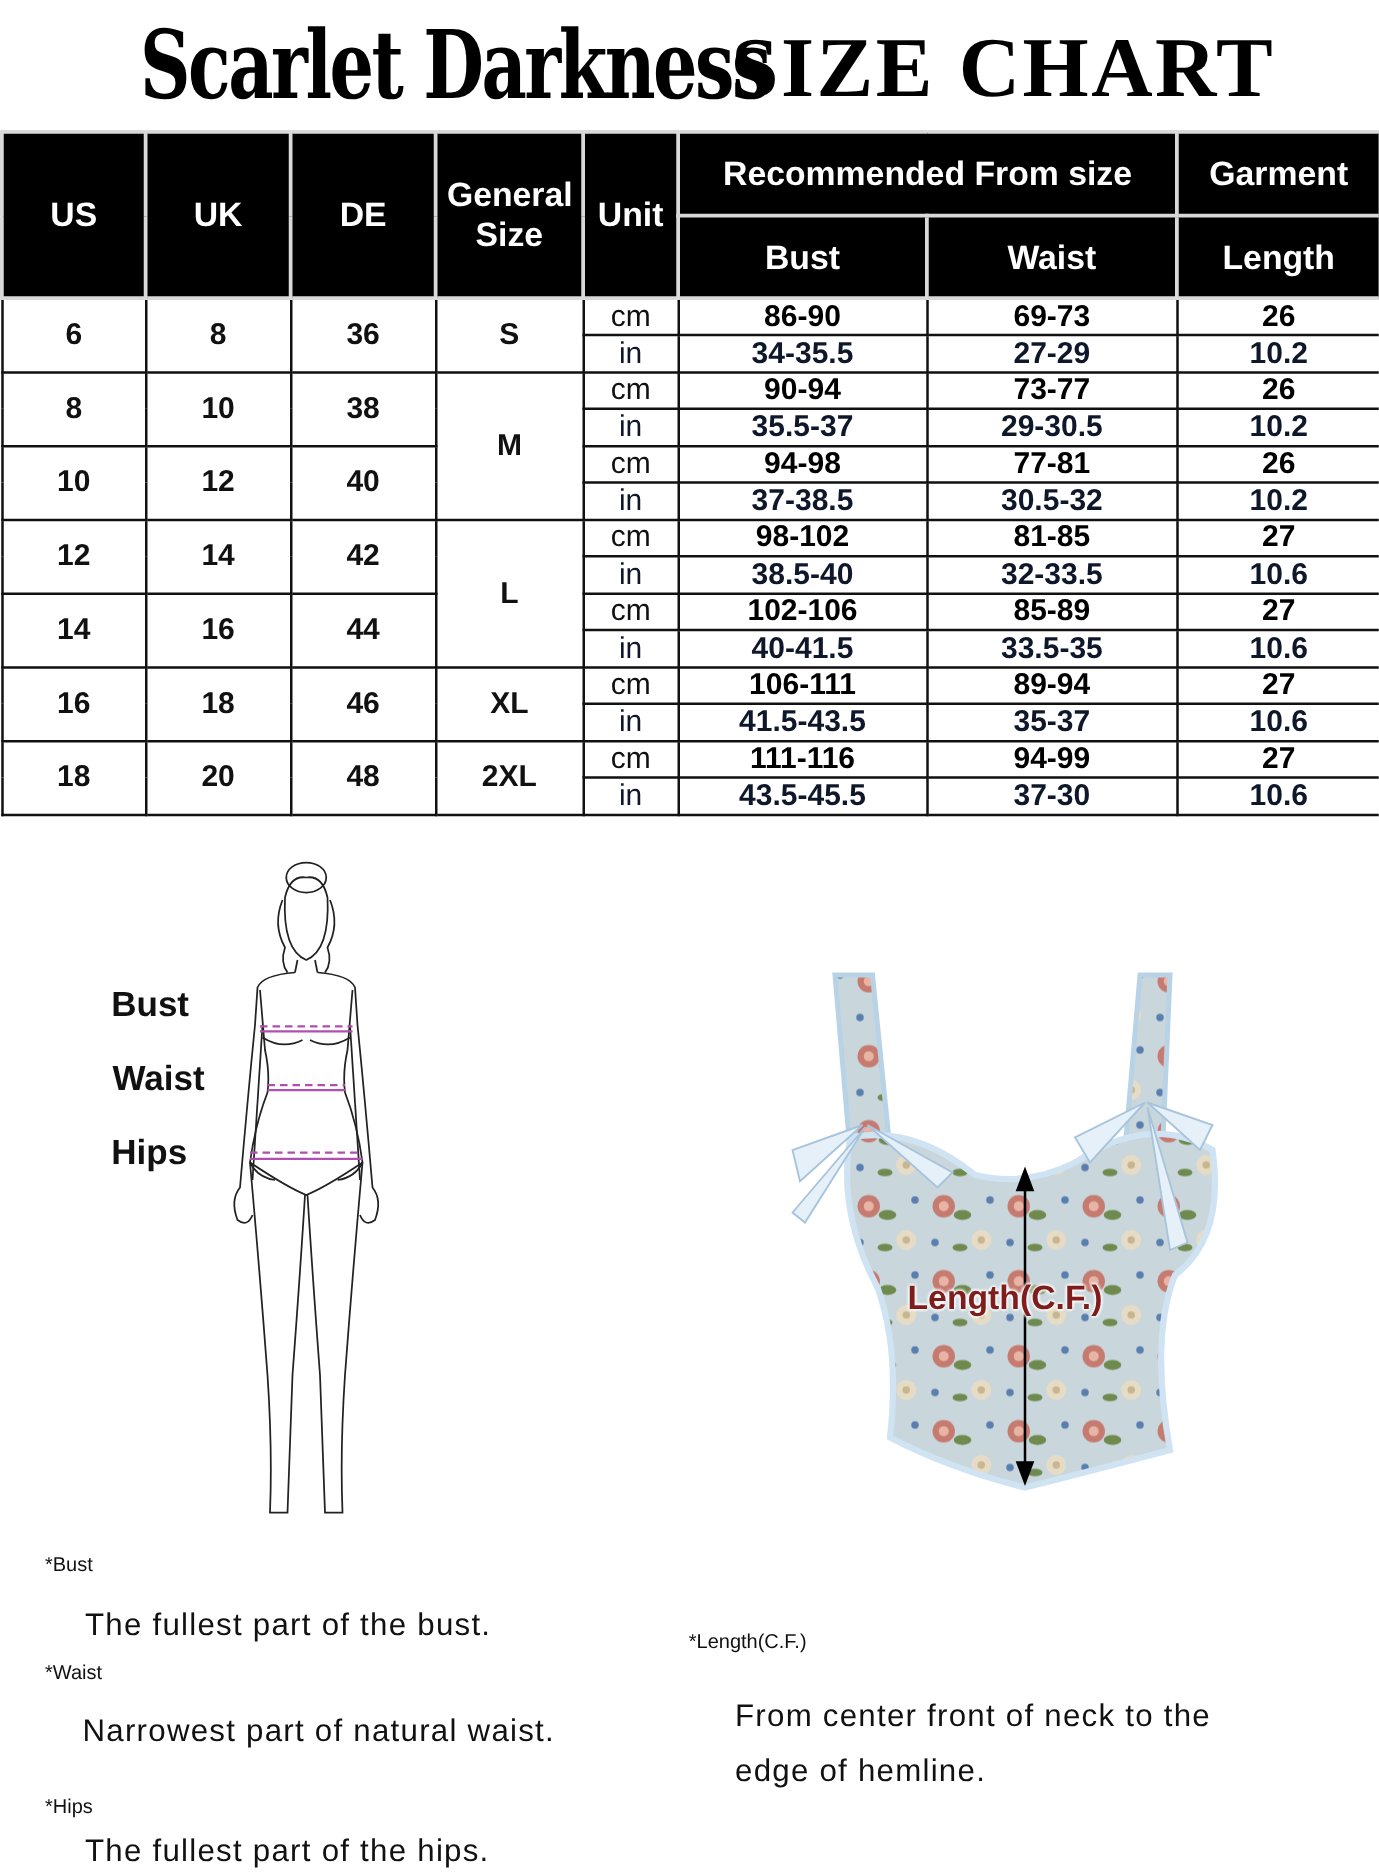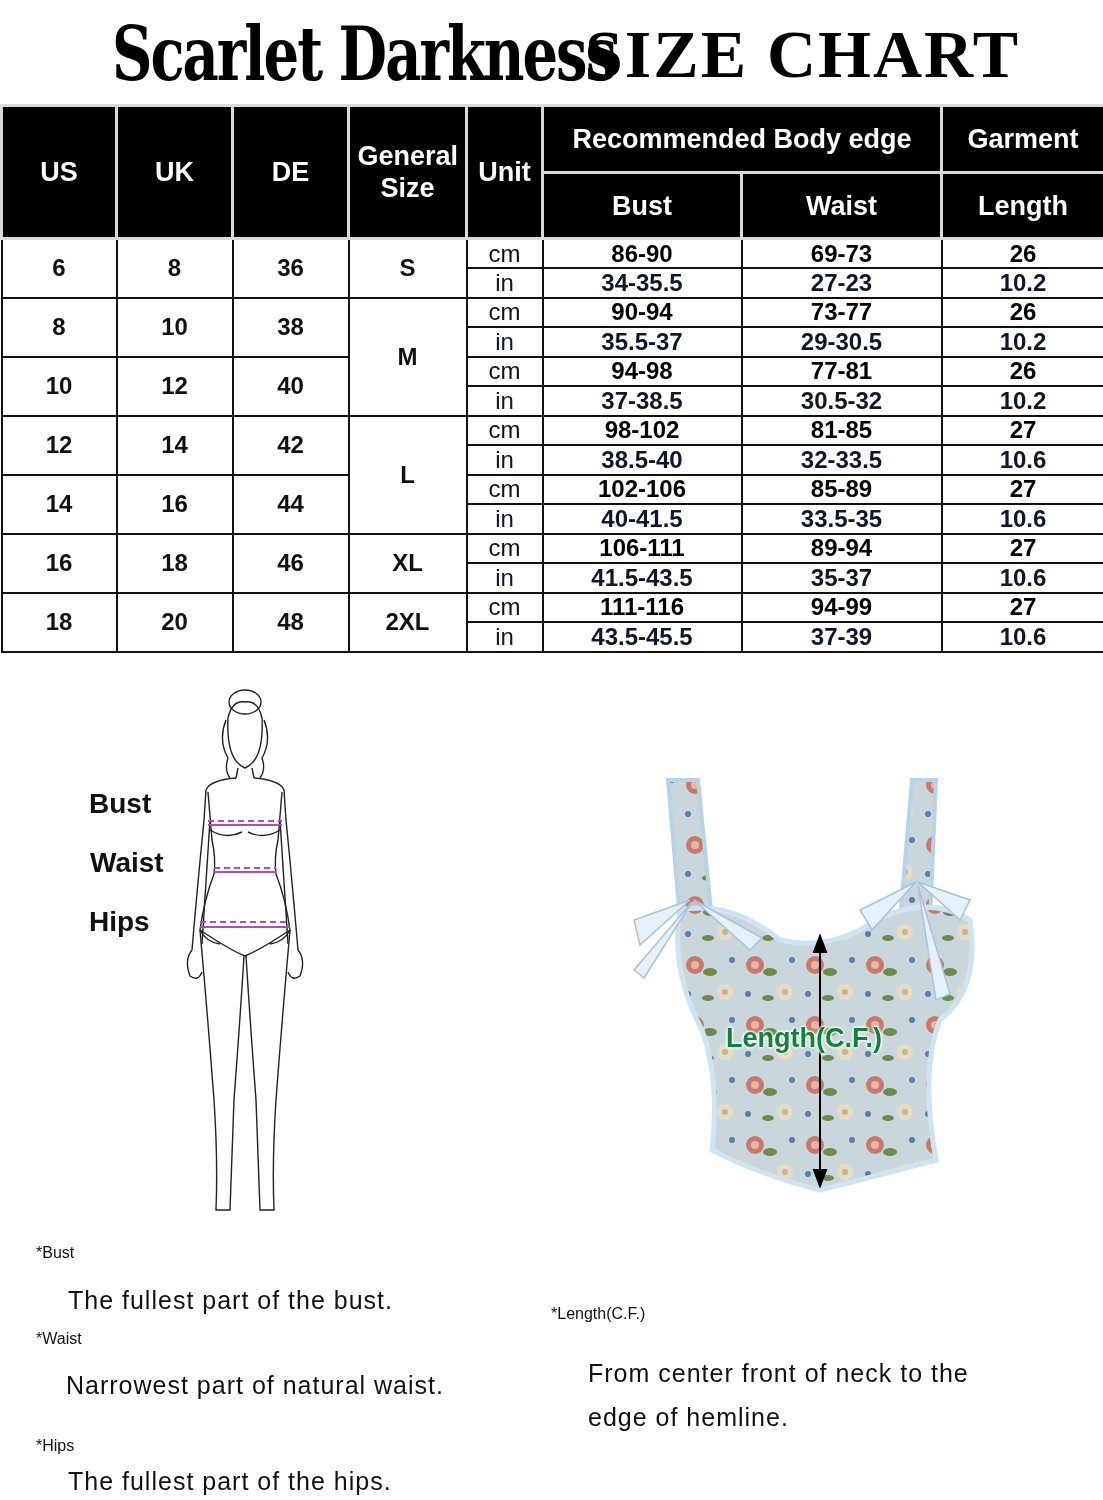--- a/index.html
+++ b/index.html
@@ -39,21 +39,21 @@
   .size-table td.cmv { color: #000; margin-left: 24px; }
 
   .body-figure { position: absolute; left: 170px; top: 680px; width: 150px; height: 540px; }
   .fig-label {
     position: absolute; font-weight: bold; font-size: 28px; color: #111;
   }
 
   .corset-figure { position: absolute; left: 620px; top: 770px; width: 360px; height: 430px; }
   .corset-length-label {
     position: absolute; left: 726px; top: 1023px;
-    font-weight: bold; font-size: 27px; color: #15803d;
+    font-weight: bold; font-size: 27px; color: #7f1d1d;
     text-shadow: 0 0 3px #fff, 0 0 3px #fff, 0 0 3px #fff, 0 0 3px #fff;
   }
 
   .def-head { position: absolute; font-weight: normal; font-size: 16px; color: #111; }
   .def-body { position: absolute; font-size: 25px; letter-spacing: 1px; color: #111; }
 </style>
 </head>
 <body>
 
 <div class="title-bar">
@@ -74,21 +74,21 @@
   </colgroup>
   <thead>
     <tr>
       <th class="h-top" rowspan="2">US</th>
       <th class="h-top" rowspan="2">UK</th>
       <th class="h-top" rowspan="2">DE</th>
       <th class="h-top" rowspan="2" style="padding:0 4px;">
           <span style="display:block;width:100px;margin:0 auto;">General Size</span>
         </th>
       <th class="h-top" rowspan="2">Unit</th>
-      <th class="h-top" colspan="2">Recommended Body edge</th>
+      <th class="h-top" colspan="2">Recommended From size</th>
       <th class="h-top">Garment</th>
     </tr>
     <tr>
       <th class="h-bot">Bust</th>
       <th class="h-bot">Waist</th>
       <th class="h-bot">Length</th>
     </tr>
   </thead>
   <tbody>
 
@@ -98,21 +98,21 @@
       <td rowspan="2">36</td>
       <td rowspan="2">S</td>
       <td class="unit">cm</td>
       <td class="cmv">86-90</td>
       <td class="cmv">69-73</td>
       <td class="cmv">26</td>
     </tr>
     <tr>
       <td class="unit inch">in</td>
       <td class="inch">34-35.5</td>
-      <td class="inch">27-23</td>
+      <td class="inch">27-29</td>
       <td class="inch">10.2</td>
     </tr>
 
     <tr>
       <td rowspan="2">8</td>
       <td rowspan="2">10</td>
       <td rowspan="2">38</td>
       <td rowspan="4">M</td>
       <td class="unit">cm</td>
       <td class="cmv">90-94</td>
@@ -198,21 +198,21 @@
       <td rowspan="2">48</td>
       <td rowspan="2">2XL</td>
       <td class="unit">cm</td>
       <td class="cmv">111-116</td>
       <td class="cmv">94-99</td>
       <td class="cmv">27</td>
     </tr>
     <tr>
       <td class="unit inch">in</td>
       <td class="inch">43.5-45.5</td>
-      <td class="inch">37-39</td>
+      <td class="inch">37-30</td>
       <td class="inch">10.6</td>
     </tr>
   </tbody>
 </table>
 
 <div class="fig-label" style="left:89px; top:788px;">Bust</div>
 <div class="fig-label" style="left:90px; top:847px;">Waist</div>
 <div class="fig-label" style="left:89px; top:906px;">Hips</div>
 
 <svg class="body-figure" viewBox="0 0 150 540" fill="none" stroke="#222" stroke-width="1.4">

